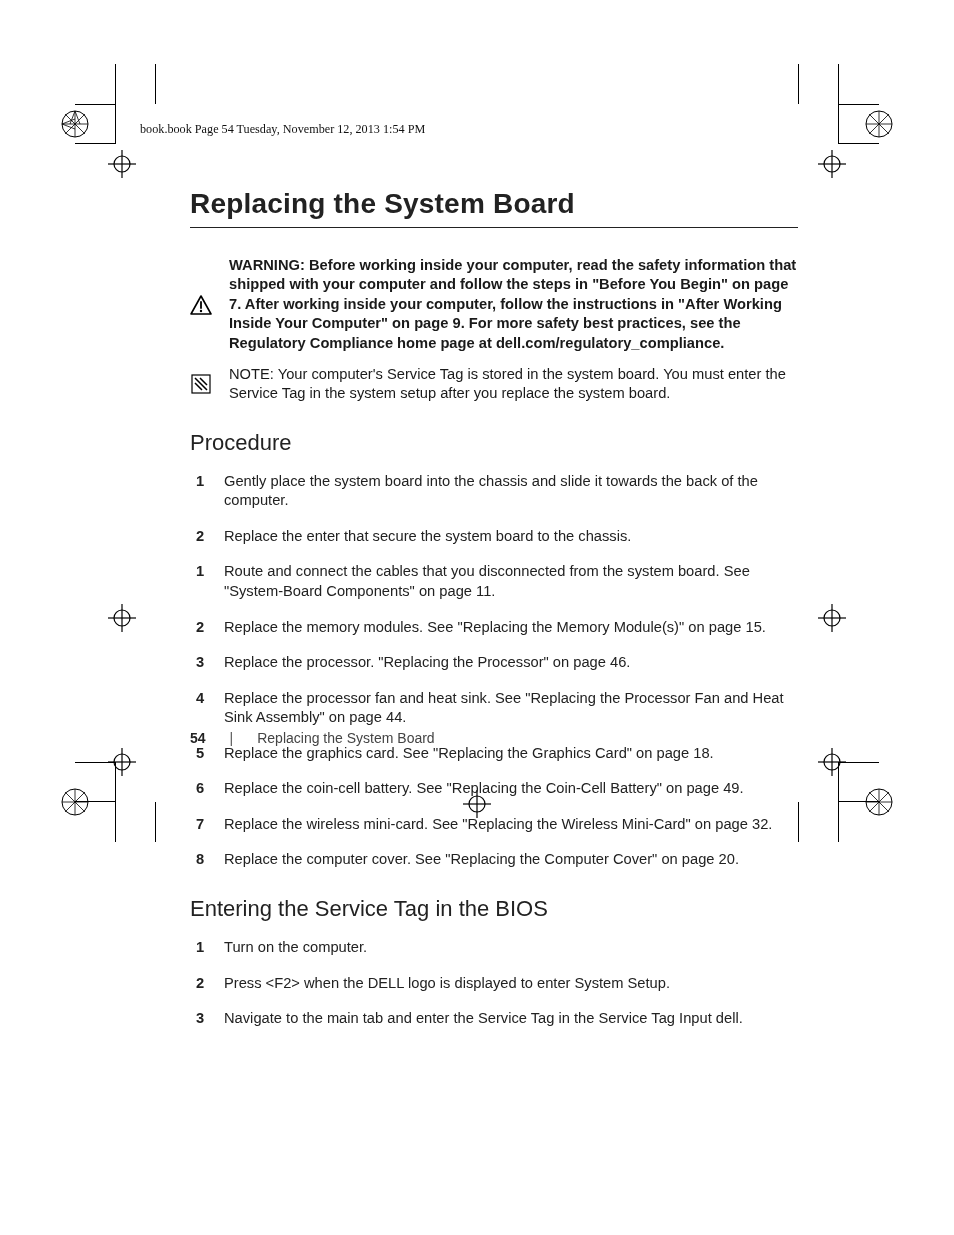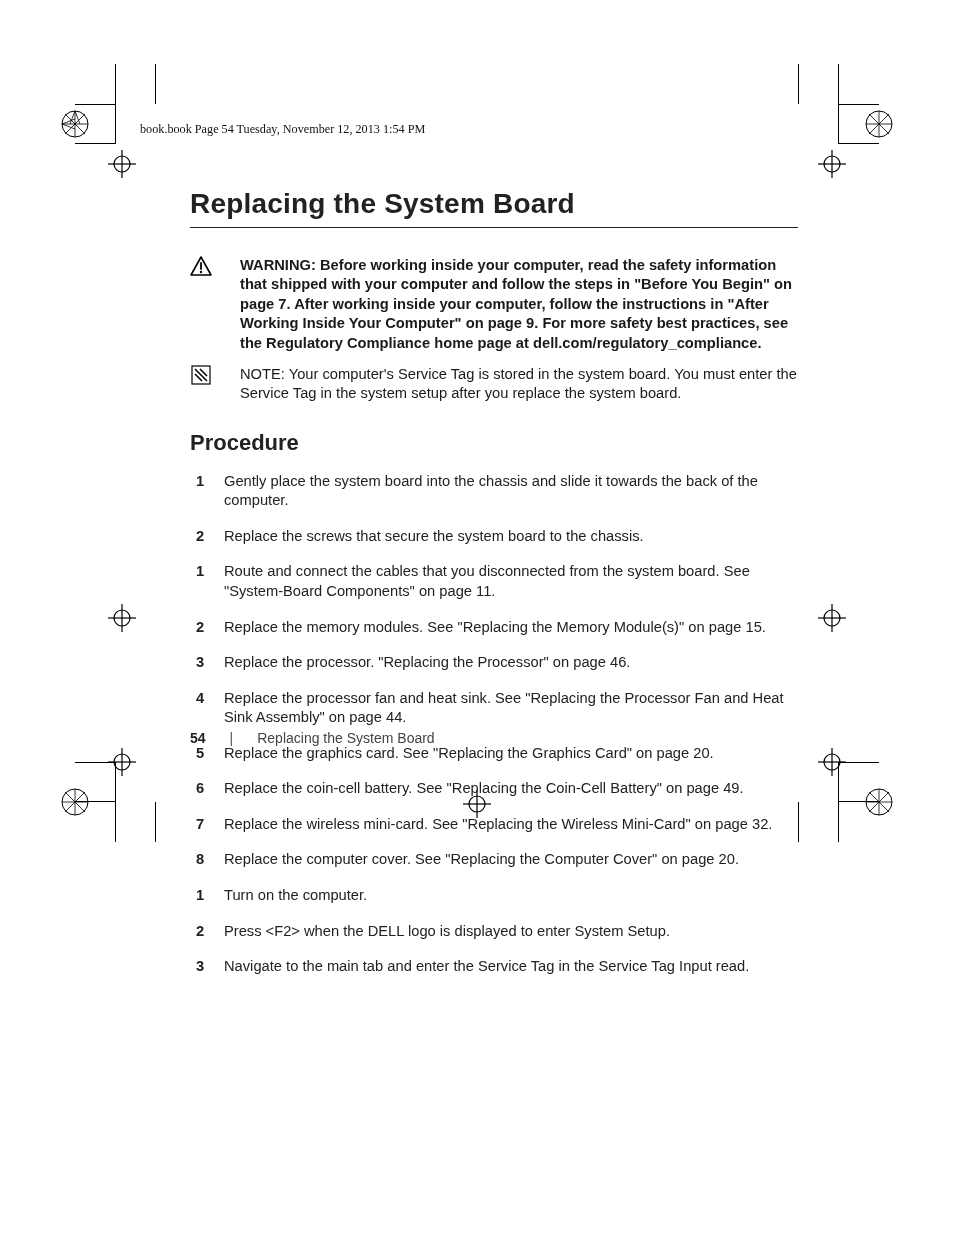--- a/index.html
+++ b/index.html
@@ -57,39 +57,40 @@
     letter-spacing: 0.2px;
     color: #222;
   }
   .title-rule {
     border: 0;
     border-top: 1.2px solid #222;
     margin: 0 0 28px 0;
   }
   .callout {
     display: flex;
-    gap: 28px;
+    gap: 17px;
     margin-bottom: 12px;
+    align-items: center;
   }
   .callout-icon {
     flex: 0 0 auto;
     width: 22px;
     display: flex;
     justify-content: center;
   }
   .callout-body {
     flex: 1 1 auto;
     font-size: 14.7px;
     line-height: 1.32;
   }
   .callout-body strong { font-weight: 400; }
   .callout-warn .callout-body { font-weight: 700; }
   h2.section {
     font-size: 22px;
-    font-weight: 700;
+    font-weight: 400;
     margin: 26px 0 8px 0;
     color: #222;
   }
   ol.steps {
     margin: 0;
     padding: 0 0 0 22px;
     list-style: none;
     counter-reset: step;
   }
   ol.steps > li {
@@ -277,39 +278,40 @@
       </div>
       <div class="callout-body">
         <strong>NOTE:</strong>
         <span>Your computer's Service Tag is stored in the system board. You must enter the Service Tag in the system setup after you replace the system board.</span>
       </div>
     </div>
 
     <h2 class="section">Procedure</h2>
     <ol class="steps">
       <li>Gently place the system board into the chassis and slide it towards the back of the computer.</li>
-      <li>Replace the screws that secure the system board to the chassis.</li>
+      <li>Replace the enter that secure the system board to the chassis.</li>
     </ol>
 
     <ol class="steps">
       <li>Route and connect the cables that you disconnected from the system board. See "System-Board Components" on page 11.</li>
       <li>Replace the memory modules. See "Replacing the Memory Module(s)" on page 15.</li>
       <li>Replace the processor. "Replacing the Processor" on page 46.</li>
       <li>Replace the processor fan and heat sink. See "Replacing the Processor Fan and Heat Sink Assembly" on page 44.</li>
-      <li>Replace the graphics card. See "Replacing the Graphics Card" on page 20.</li>
+      <li>Replace the graphics card. See "Replacing the Graphics Card" on page 18.</li>
       <li>Replace the coin-cell battery. See "Replacing the Coin-Cell Battery" on page 49.</li>
       <li>Replace the wireless mini-card. See "Replacing the Wireless Mini-Card" on page 32.</li>
       <li>Replace the computer cover. See "Replacing the Computer Cover" on page 20.</li>
     </ol>
 
+    <h2 class="section">Entering the Service Tag in the BIOS</h2>
     <ol class="steps">
       <li>Turn on the computer.</li>
       <li>Press &lt;F2&gt; when the DELL logo is displayed to enter System Setup.</li>
       <li>
-        <span>Navigate to the main tab and enter the Service Tag in the </span><span class="inline-strong">Service Tag Input</span><span> read.</span>
+        <span>Navigate to the main tab and enter the Service Tag in the </span><span class="inline-strong">Service Tag Input</span><span> dell.</span>
       </li>
     </ol>
   </div>
 
   <div class="footer">
     <span class="pnum">54</span>
     <span class="divider">|</span>
     <span class="fsec">Replacing the System Board</span>
   </div>
 

